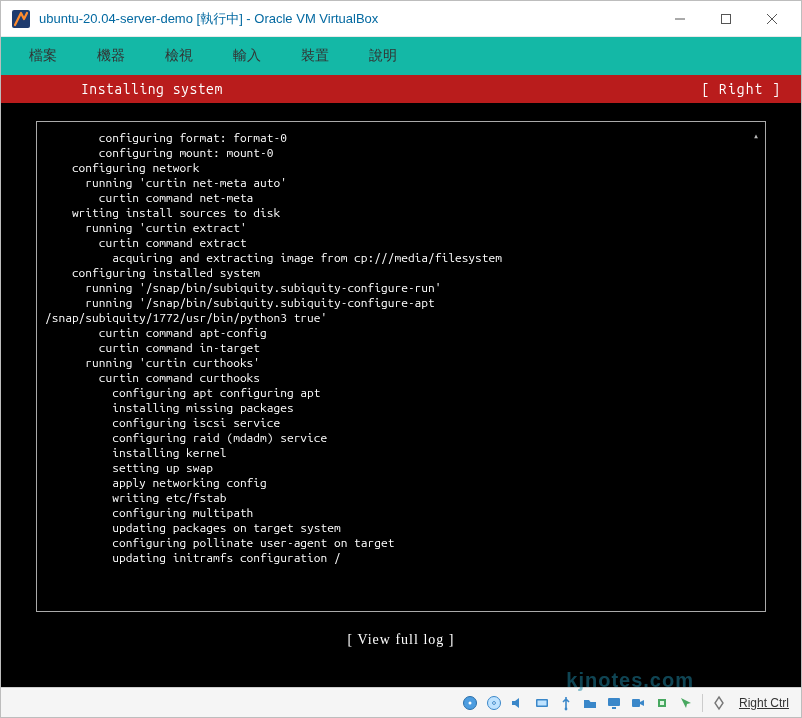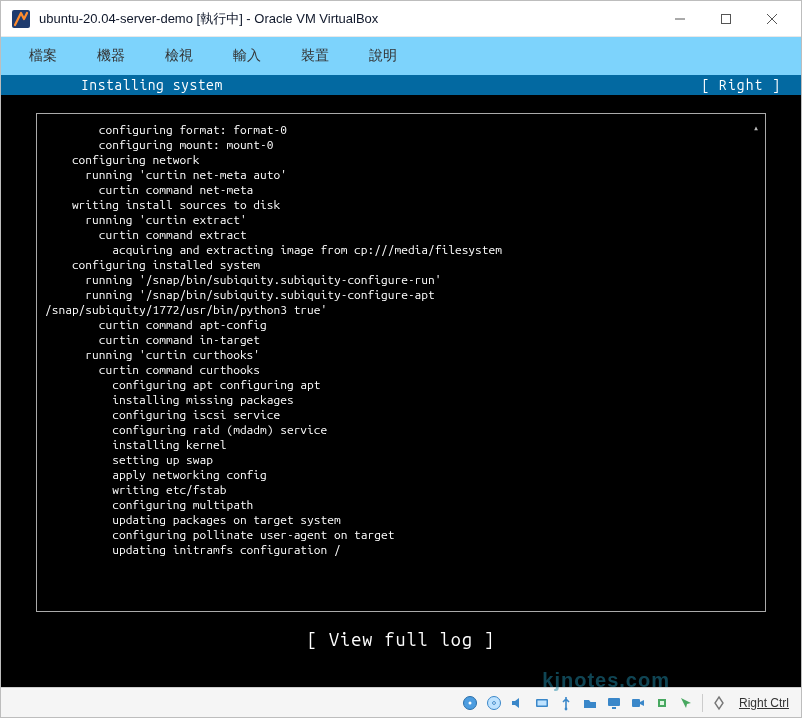--- a/index.html
+++ b/index.html
@@ -1,46 +1,46 @@
 <!DOCTYPE html>
 <html><head>
 <meta charset="utf-8">
 <style>
   * { margin: 0; padding: 0; box-sizing: border-box; }
   html, body { width: 802px; height: 718px; font-family: "Segoe UI", Tahoma, sans-serif; background: #fff; overflow: hidden; }
   .window { width: 802px; height: 718px; border: 1px solid #bdbdbd; background: #fff; display: flex; flex-direction: column; }
 
   
-  .titlebar { height: 36px; display: flex; align-items: center; padding: 0 6px; background: #fff; border-bottom: 1px solid #e8e8e8; color: #0f172a; }
+  .titlebar { height: 36px; display: flex; align-items: center; padding: 0 6px; background: #fff; border-bottom: 1px solid #e8e8e8; color: #0369a1; }
   .titlebar .app-icon { width: 20px; height: 20px; margin: 0 8px 0 4px; }
   .titlebar .title-text { flex: 1; font-size: 13px; white-space: nowrap; }
   .titlebar .win-btn { width: 46px; height: 36px; display: flex; align-items: center; justify-content: center; }
   .win-btn svg { stroke: #555; }
 
   
-  .menubar { height: 38px; display: flex; align-items: center; padding: 0 12px; background: #7dd3fc; gap: 8px; }
+  .menubar { height: 38px; display: flex; align-items: center; padding: 0 12px; background: #14b8a6; gap: 8px; }
   .menubar .menu-item { padding: 6px 16px; font-size: 14px; color: #333; }
 
   
   .vm { flex: 1; background: #000; display: flex; flex-direction: column; font-family: "Ubuntu Mono", "DejaVu Sans Mono", Consolas, monospace; font-size: 14px; line-height: 15px; }
 
-  .installer-header { background: #0369a1; color: #fff; height: 20px; display: flex; align-items: center; padding: 0 20px 0 80px; }
+  .installer-header { background: #b91c1c; color: #fff; height: 28px; display: flex; align-items: center; padding: 0 20px 0 80px; }
   .installer-header .header-title { flex: 1; letter-spacing: .5px; }
   .installer-header .help { letter-spacing: 1px; }
 
   .terminal-wrap { flex: 1; background: #000; padding: 18px 35px 10px 35px; display: flex; flex-direction: column; }
   .terminal-frame { flex: 1; border: 1px solid #aaa; padding: 8px 4px 4px 8px; color: #fff; position: relative; overflow: hidden; }
   .terminal-lines { white-space: pre; font-size: 12px; line-height: 15px; }
   .scroll-indicator { position: absolute; top: 6px; right: 6px; font-size: 10px; color: #bbb; }
 
-  .view-log-row { text-align: center; color: #fff; padding: 20px 0 30px; letter-spacing: 1px; font-size: 18px; }
+  .view-log-row { text-align: center; color: #fff; padding: 20px 0 30px; letter-spacing: 1px; font-size: 14px; font-family: Liberation Serif, serif; }
 
   
   .statusbar { height: 30px; background: #f5f5f5; border-top: 1px solid #d0d0d0; display: flex; align-items: center; justify-content: flex-end; padding: 0 6px; gap: 4px; font-size: 12px; color: #333; }
-  .statusbar .watermark { position: absolute; right: 132px; bottom: 26px; font-size: 20px; color: #1f8aa8; opacity: .5; pointer-events: none; font-weight: 600; letter-spacing: 1px; }
+  .statusbar .watermark { position: absolute; right: 108px; bottom: 26px; font-size: 20px; color: #1f8aa8; opacity: .5; pointer-events: none; font-weight: 600; letter-spacing: 1px; }
   .statusbar .st-icon { width: 20px; height: 20px; display:flex; align-items:center; justify-content:center; }
   .statusbar .sep { width:1px; height:18px; background:#ccc; margin:0 2px; }
   .statusbar .right-label { padding: 0 6px; text-decoration: underline; }
 </style>
 </head>
 <body>
 
 <div class="window">
 
   <div class="titlebar">

